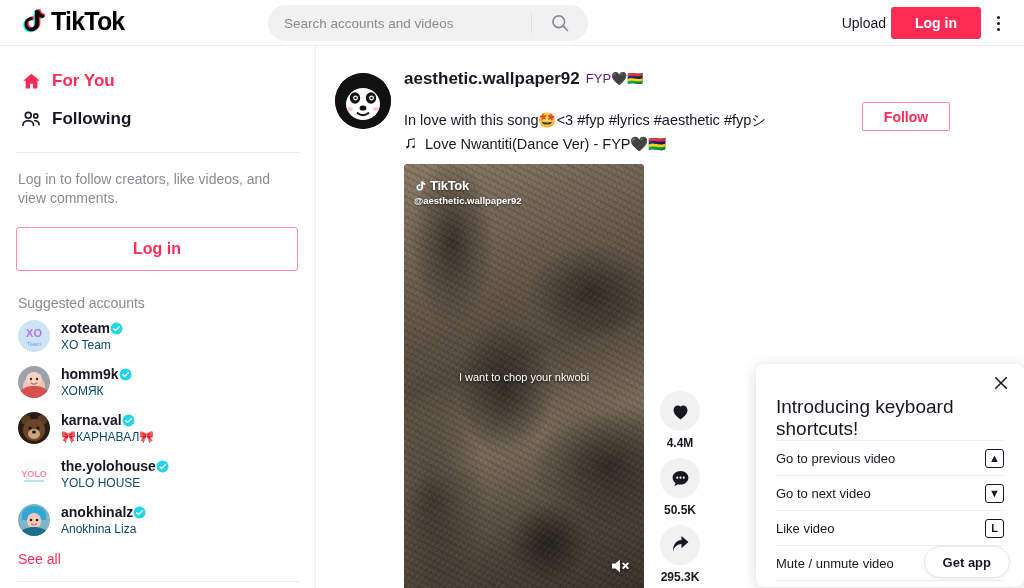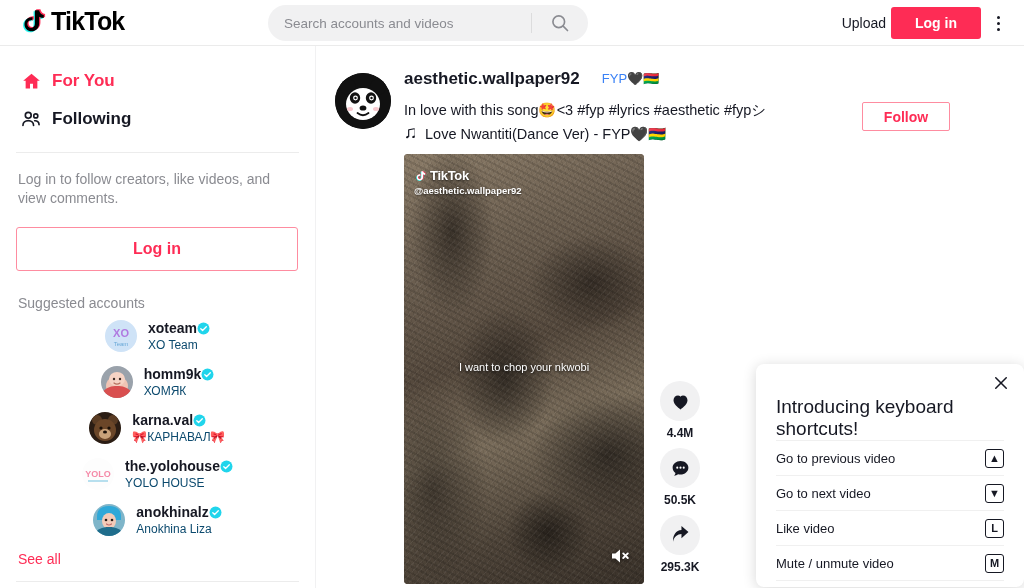--- a/index.html
+++ b/index.html
@@ -108,21 +108,21 @@
     border: 1px solid #fe8ca0; border-radius: 3px;
     background: #fff; color: #fe2c55;
     font-family: "Liberation Sans", sans-serif;
     font-size: 16px; font-weight: bold; cursor: pointer;
   }
   .section-label {
     margin-top: 24px; font-size: 14px; color: #8a8b91; padding: 0 2px;
   }
   .acct {
     display: flex; align-items: center; gap: 11px;
-    height: 42px; margin-top: 4px; cursor: pointer; padding: 0 2px; justify-content: center;
+    height: 42px; margin-top: 4px; cursor: pointer; padding: 0 2px;
   }
   .avatar {
     width: 32px; height: 32px; border-radius: 50%; flex: none;
     overflow: hidden; position: relative;
   }
   .acct-txt { min-width: 0; }
   .acct-name {
     font-size: 14px; font-weight: bold; color: #161823;
     display: flex; align-items: center; line-height: 17px;
   }
@@ -143,25 +143,25 @@
   .post { position: relative; padding: 22px 0 0 20px; }
   .post-avatar {
     position: absolute; left: 19px; top: 27px;
     width: 56px; height: 56px; border-radius: 50%;
     background: #111; overflow: hidden; cursor: pointer;
   }
   .post-body { margin-left: 68px; position: relative; }
   .post-user {
     font-size: 17px; font-weight: bold; color: #161823;
     line-height: 22px; cursor: pointer;
-    display: flex; align-items: flex-start; gap: 22px;
-  }
-  .post-nick { font-size: 13px; font-weight: normal; color: #3b82f6; }
+    display: flex; align-items: flex-start; gap: 6px;
+  }
+  .post-nick { font-size: 13px; font-weight: normal; color: #701a75; }
   .post-caption {
-    font-size: 14.5px; color: #161823; line-height: 20px; margin-top: 10px;
+    font-size: 14.5px; color: #161823; line-height: 20px; margin-top: 20px;
   }
   .post-music {
     font-size: 14.5px; color: #161823; line-height: 20px; margin-top: 4px;
     display: flex; align-items: center; gap: 7px; cursor: pointer;
   }
   .follow-btn {
     position: absolute; right: 74px; top: 56px;
     width: 88px; height: 29px;
     border: 1px solid #fe8ca0; border-radius: 2px;
     background: #fff; color: #fe2c55;
@@ -566,13 +566,14 @@
       <span class="sc-label">Like video</span>
       <span class="sc-key">L</span>
     </div>
     <div class="sc-row">
       <span class="sc-label">Mute / unmute video</span>
       <span class="sc-key">M</span>
     </div>
     <div class="sc-bottom"></div>
   </div>
 
+  <button class="getapp">Get app</button>
 </div>
 
 </body></html>

